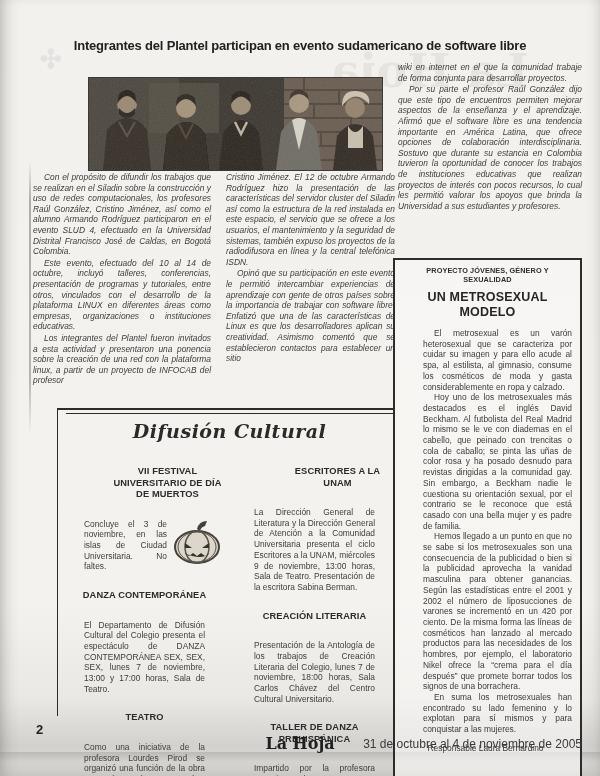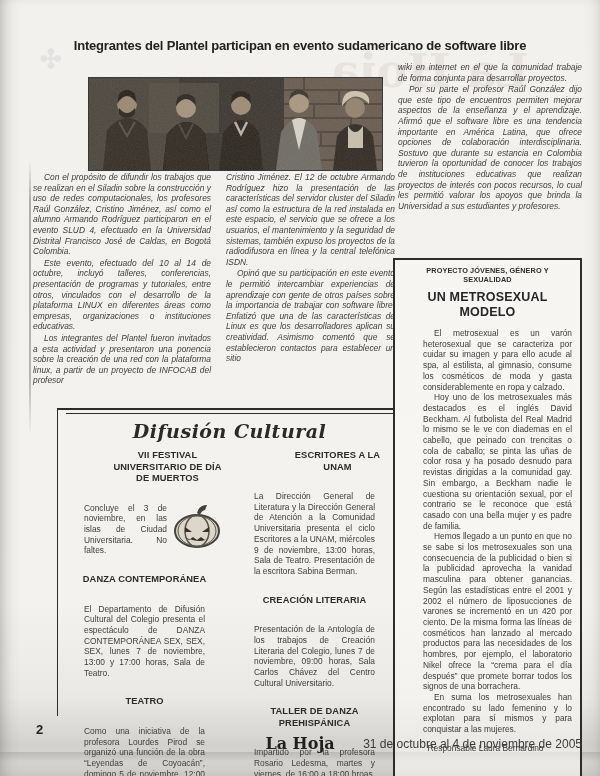--- a/index.html
+++ b/index.html
@@ -42,21 +42,21 @@
   .metrobox .mtitle{font-size:12.5px;font-weight:bold;text-align:center;color:#262626;
     line-height:15px;margin:0 0 8px 0;letter-spacing:.2px;}
   .metrobox .mbody{font-size:8.4px;line-height:10.7px;text-align:justify;margin-left:20px;}
   .metrobox .mbody p{margin:0;text-indent:11px;}
   .metrobox .byline{font-size:8.4px;text-align:center;margin-top:8px;padding-right:4px;color:#3a3a3a;}
   
   .difusion{position:absolute;left:57px;top:408px;width:336px;height:308px;box-sizing:border-box;
     border-top:2.5px solid #2c2c2a;border-left:1.5px solid #2c2c2a;padding:2px 0 0 8px;}
   .difusion .innerline{height:0;border-top:1.5px solid #2c2c2a;margin:1px 0 6px 0;}
   .dc-title{font-family:"DejaVu Serif","Liberation Serif",serif;font-weight:bold;font-style:italic;
-    font-size:19px;color:#2a2a2a;text-align:center;margin:0 0 6px 0;letter-spacing:.5px;}
+    font-size:19px;color:#2a2a2a;text-align:center;margin:0 0 22px 0;letter-spacing:.5px;}
   .dc-cols{display:flex;gap:13px;}
   .dc-col{flex:1;}
   .dc-head{font-size:9.3px;font-weight:bold;text-align:center;color:#2c2c2c;
     margin:8px 0 4px 0;line-height:11.5px;letter-spacing:.1px;}
   .dc-head.first{margin-top:2px;margin-left:46px;}
   .dc-body{font-size:8.4px;line-height:10.7px;text-align:justify;color:#3d3d3d;margin:18px;}
   .pumpkin{float:right;width:52px;height:46px;margin:0 0 2px 4px;}
   
   .pagenum{position:absolute;left:36px;top:722px;font-size:13px;font-weight:bold;color:#222;}
   .pub{position:absolute;left:230px;top:734px;width:140px;text-align:center;
@@ -192,21 +192,21 @@
         </div>
         <div class="dc-head" style="clear:both;">DANZA CONTEMPORÁNEA</div>
         <p class="dc-body">El Departamento de Difusión Cultural del Colegio presenta el espectáculo de DANZA CONTEMPORÁNEA SEX, SEX, SEX, lunes 7 de noviembre, 13:00 y 17:00 horas, Sala de Teatro.</p>
         <div class="dc-head">TEATRO</div>
         <p class="dc-body">Como una iniciativa de la profesora Lourdes Pirod se organizó una función de la obra “Leyendas de Coyoacán”, domingo 5 de noviembre, 12:00 horas, Teatro Rodolfo Usigli (Héroes del 47 s/n, Col. Del Carmen Coyoacán, metro General Anaya). Informes y venta de boletos en Difusión Cultural.</p>
       </div>
       <div class="dc-col">
         <div class="dc-head first">ESCRITORES A LA UNAM</div>
         <p class="dc-body">La Dirección General de Literatura y la Dirección General de Atención a la Comunidad Universitaria presenta el ciclo Escritores a la UNAM, miércoles 9 de noviembre, 13:00 horas, Sala de Teatro. Presentación de la escritora Sabina Berman.</p>
         <div class="dc-head">CREACIÓN LITERARIA</div>
-        <p class="dc-body">Presentación de la Antología de los trabajos de Creación Literaria del Colegio, lunes 7 de noviembre, 09:00 horas, Sala Carlos Chávez del Centro Cultural Universitario.</p>
+        <p class="dc-body">Presentación de la Antología de los trabajos de Creación Literaria del Colegio, lunes 7 de noviembre, 18:00 horas, Sala Carlos Chávez del Centro Cultural Universitario.</p>
         <div class="dc-head">TALLER DE DANZA PREHISPÁNICA</div>
         <p class="dc-body">Impartido por la profesora Rosario Ledesma, martes y viernes, de 16:00 a 18:00 hroas, Sala de Danza. Informes e inscripciones en la oficina del Departamento.</p>
       </div>
     </div>
   </div>
 
   <div class="pagenum">2</div>
   <div class="pub">La Hoja</div>
   <div class="daterange">31 de octubre al 4 de noviembre de 2005</div>
 

